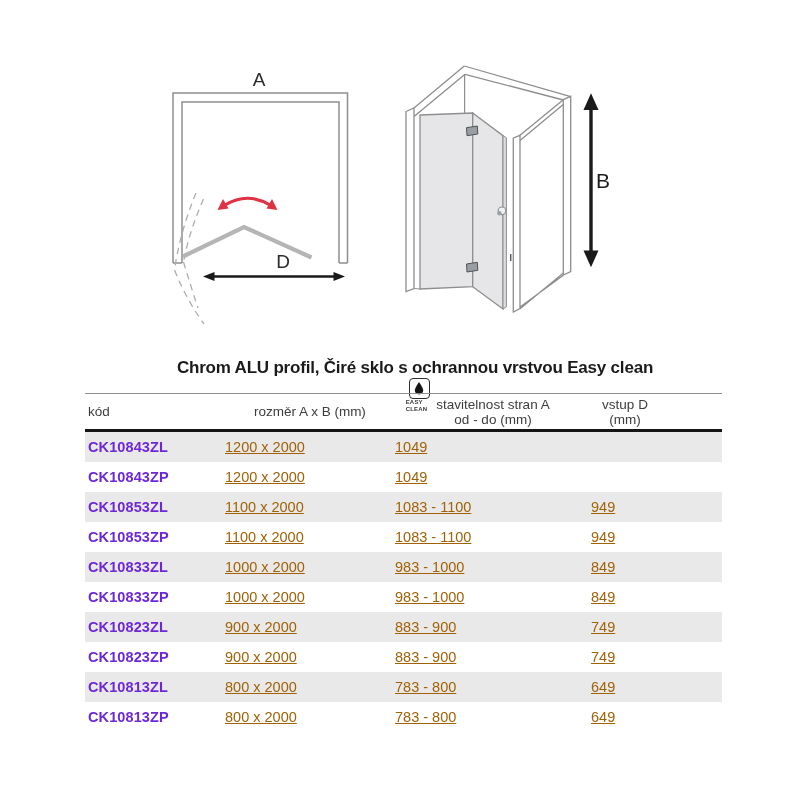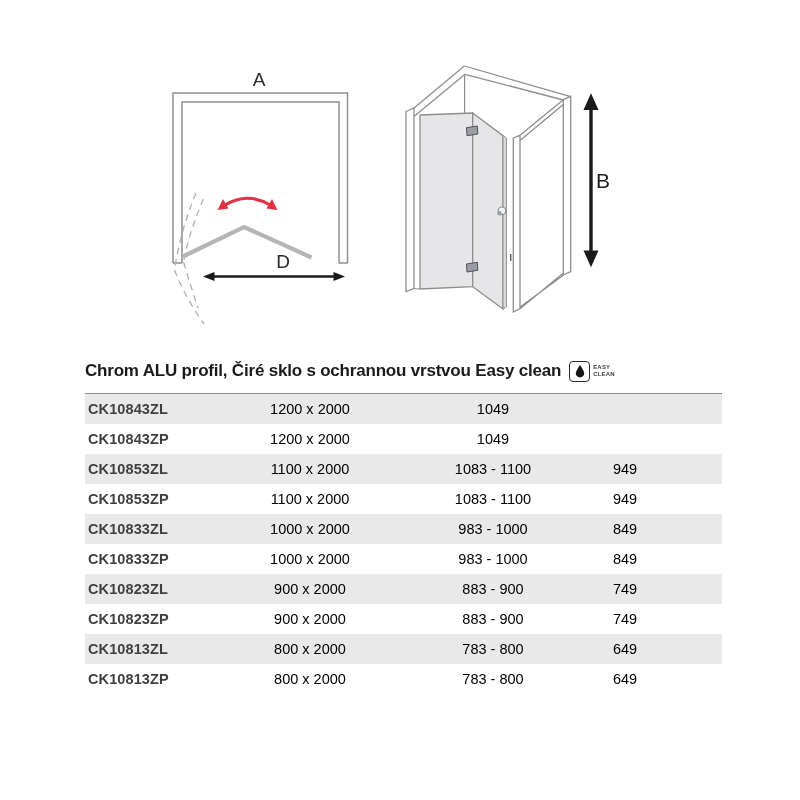--- a/index.html
+++ b/index.html
@@ -4,38 +4,38 @@
 <style>
   html,body{margin:0;padding:0;background:#fff;}
   body{width:800px;height:800px;position:relative;overflow:hidden;
        font-family:"Liberation Sans", sans-serif;}
 
   
   .diagram-wrap{position:absolute;left:0;top:0;width:800px;height:356px;}
 
   
   .title-row{position:absolute;left:85px;top:358px;width:660px;height:26px;
-             display:flex;align-items:center;}
+             display:flex;align-items:center;flex-direction:column;}
   .page-title{font-size:17px;font-weight:bold;color:#1a1a1a;letter-spacing:-0.2px;white-space:nowrap;}
   .easy-badge{width:19px;height:19px;border:1.6px solid #2b2b2b;border-radius:4px;
               margin-left:8px;display:flex;align-items:center;justify-content:center;flex:0 0 auto;}
   .easy-text{margin-left:3px;font-size:6px;line-height:7px;color:#3a3a3a;font-weight:bold;letter-spacing:0.2px;}
 
   
   .spec-table{position:absolute;left:85px;top:393px;width:637px;border-top:1px solid #8f8f8f;}
   .thead{height:35px;border-bottom:3px solid #151515;display:grid;
          grid-template-columns:140px 170px 196px 68px 1fr;align-items:center;
          font-size:13.5px;color:#3d3d3d;}
   .thead .h1{padding-left:3px;text-align:left;}
   .hc{text-align:center;line-height:15px;}
   .trow{height:30px;display:grid;grid-template-columns:140px 170px 196px 68px 1fr;
         align-items:center;font-size:14.5px;}
   .trow.stripe{background:#e9e9e9;}
-  .trow .code{padding-left:3px;font-weight:bold;color:#404040;letter-spacing:0.1px;}
-  .trow .mid{text-align:center;color:#000000;}
+  .trow .code{padding-left:3px;font-weight:bold;color:#6d28d9;letter-spacing:0.1px;}
+  .trow .mid{text-align:left;color:#a16207;text-decoration:underline;}
 </style>
 </head>
 <body>
 
 <div class="diagram-wrap">
 <svg width="800" height="356" viewBox="0 0 800 356">
 
   <g fill="none" stroke-linecap="butt">
 
     <path d="M173,263 L173,93 L347.5,93 L347.5,263" stroke="#8e8e8e" stroke-width="1.5"></path>
@@ -119,20 +119,33 @@
       <path d="M5,0 C5,0 0.8,5.8 0.8,8.6 C0.8,10.9 2.7,12.5 5,12.5 C7.3,12.5 9.2,10.9 9.2,8.6 C9.2,5.8 5,0 5,0 Z" fill="#151515"></path>
     </svg>
   </span>
   <span class="easy-text">
     <div>EASY</div>
     <div>CLEAN</div>
   </span>
 </div>
 
 <div class="spec-table">
+  <div class="thead">
+    <div class="h1">kód</div>
+    <div class="hc">rozměr A x B (mm)</div>
+    <div class="hc">
+      <div>stavitelnost stran A</div>
+      <div>od - do (mm)</div>
+    </div>
+    <div class="hc">
+      <div>vstup D</div>
+      <div>(mm)</div>
+    </div>
+    <div></div>
+  </div>
 
   <div class="trow stripe">
     <div class="code">CK10843ZL</div>
     <div class="mid">1200 x 2000</div>
     <div class="mid">1049</div>
       <div></div>
   </div>
   <div class="trow">
     <div class="code">CK10843ZP</div>
     <div class="mid">1200 x 2000</div>

